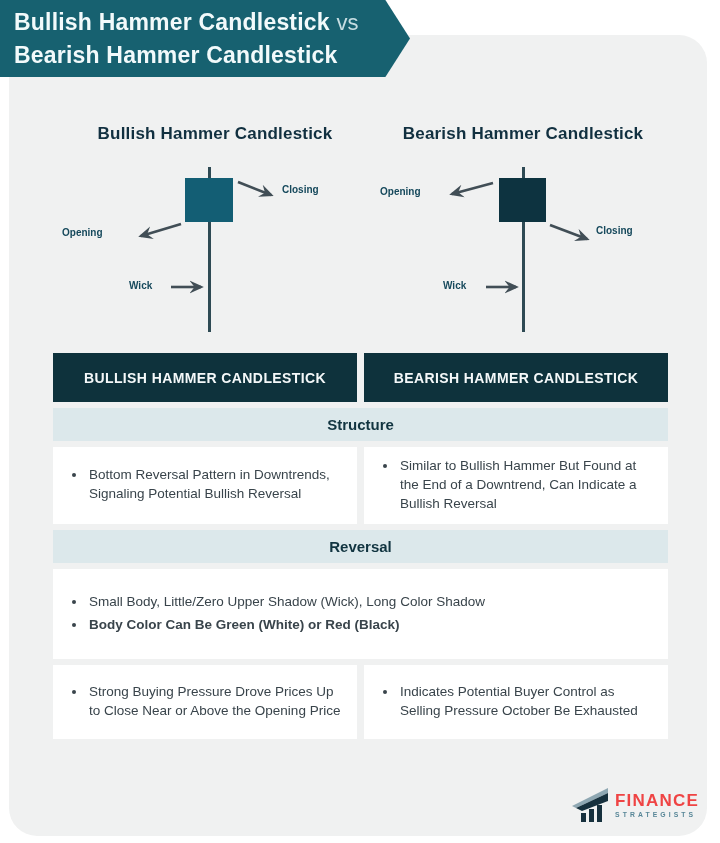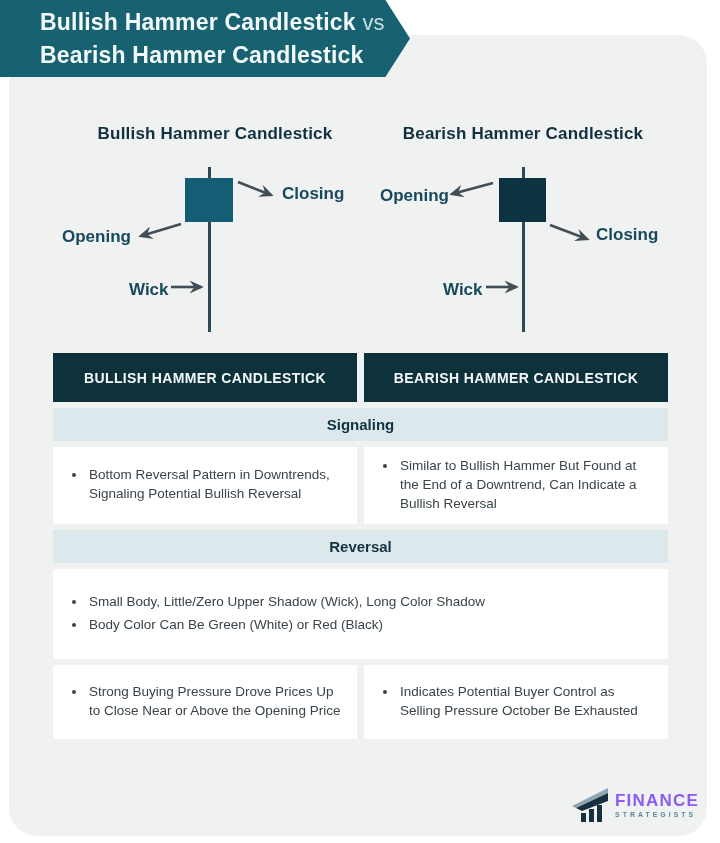--- a/index.html
+++ b/index.html
@@ -21,21 +21,21 @@
   }
 
   
   .banner {
     position: absolute;
     left: 0; top: 0;
     width: 410px; height: 77px;
     background: #176170;
     clip-path: polygon(0 0, 94% 0, 100% 50%, 94% 100%, 0 100%);
     display: flex; flex-direction: column; justify-content: center;
-    padding-left: 40px;
+    padding-left: 14px;
     z-index: 5;
   }
   .banner-line {
     color: #f2fafb;
     font-size: 23px;
     font-weight: 700;
     line-height: 32px;
     letter-spacing: 0.2px;
     white-space: nowrap;
   }
@@ -58,21 +58,21 @@
   #title-bullish { left: 70px;  top: 124px; width: 290px; }
   #title-bearish { left: 383px; top: 124px; width: 280px; }
 
   .candle-part { position: absolute; z-index: 2; }
   .wick { width: 3px; background: #2e4a54; }
   .body-bullish { background: #135e74; }
   .body-bearish { background: #0d3340; }
 
   .diagram-label {
     position: absolute;
-    font-size: 17px;
+    font-size: 10px;
     font-weight: 700;
     color: #16495c;
     z-index: 3;
     white-space: nowrap;
   }
 
   #arrows-svg { position: absolute; left: 0; top: 0; width: 720px; height: 350px; z-index: 1; }
 
   
   .table {
@@ -110,38 +110,38 @@
     display: flex; align-items: center;
     padding: 10px 14px 10px 10px;
   }
   .t-cell ul { margin-left: 24px; }
   .t-cell li {
     font-size: 13.5px;
     line-height: 1.4;
     color: #39444b;
     padding-left: 2px;
   }
-  .t-cell li + li { margin-top: 4px; }
+  .t-cell li + li { margin-top: 4px; font-weight: bold; }
   #row-definition     { min-height: 68px; }
   #row-structure      { min-height: 90px; }
   #row-interpretation { min-height: 74px; justify-content: center; }
 
   
   .logo {
     position: absolute;
     left: 572px; top: 787px;
     display: flex; align-items: center; gap: 5px;
     z-index: 2;
   }
   .logo-text { display: flex; flex-direction: column; }
   .logo-brand {
     font-size: 17px;
     font-weight: 700;
     letter-spacing: 1.2px;
-    color: #8b5cf6;
+    color: #ef4444;
     line-height: 17px;
   }
   .logo-sub {
     font-size: 6.8px;
     font-weight: 700;
     letter-spacing: 3.1px;
     color: #578697;
     margin-top: 2px;
   }
 </style>
@@ -188,21 +188,21 @@
     <line x1="486" y1="287" x2="516" y2="287" marker-end="url(#ah)"></line>
   </g>
 </svg>
 
 <div class="table">
   <div class="t-row">
     <div class="t-head-cell">BULLISH HAMMER CANDLESTICK</div>
     <div class="t-head-cell">BEARISH HAMMER CANDLESTICK</div>
   </div>
 
-  <div class="t-band">Signaling</div>
+  <div class="t-band">Structure</div>
   <div class="t-row t-content" id="row-definition">
     <div class="t-cell">
       <ul>
         <li>Bottom Reversal Pattern in Downtrends, Signaling Potential Bullish Reversal</li>
       </ul>
     </div>
     <div class="t-cell">
       <ul>
         <li>Similar to Bullish Hammer But Found at the End of a Downtrend, Can Indicate a Bullish Reversal</li>
       </ul>

